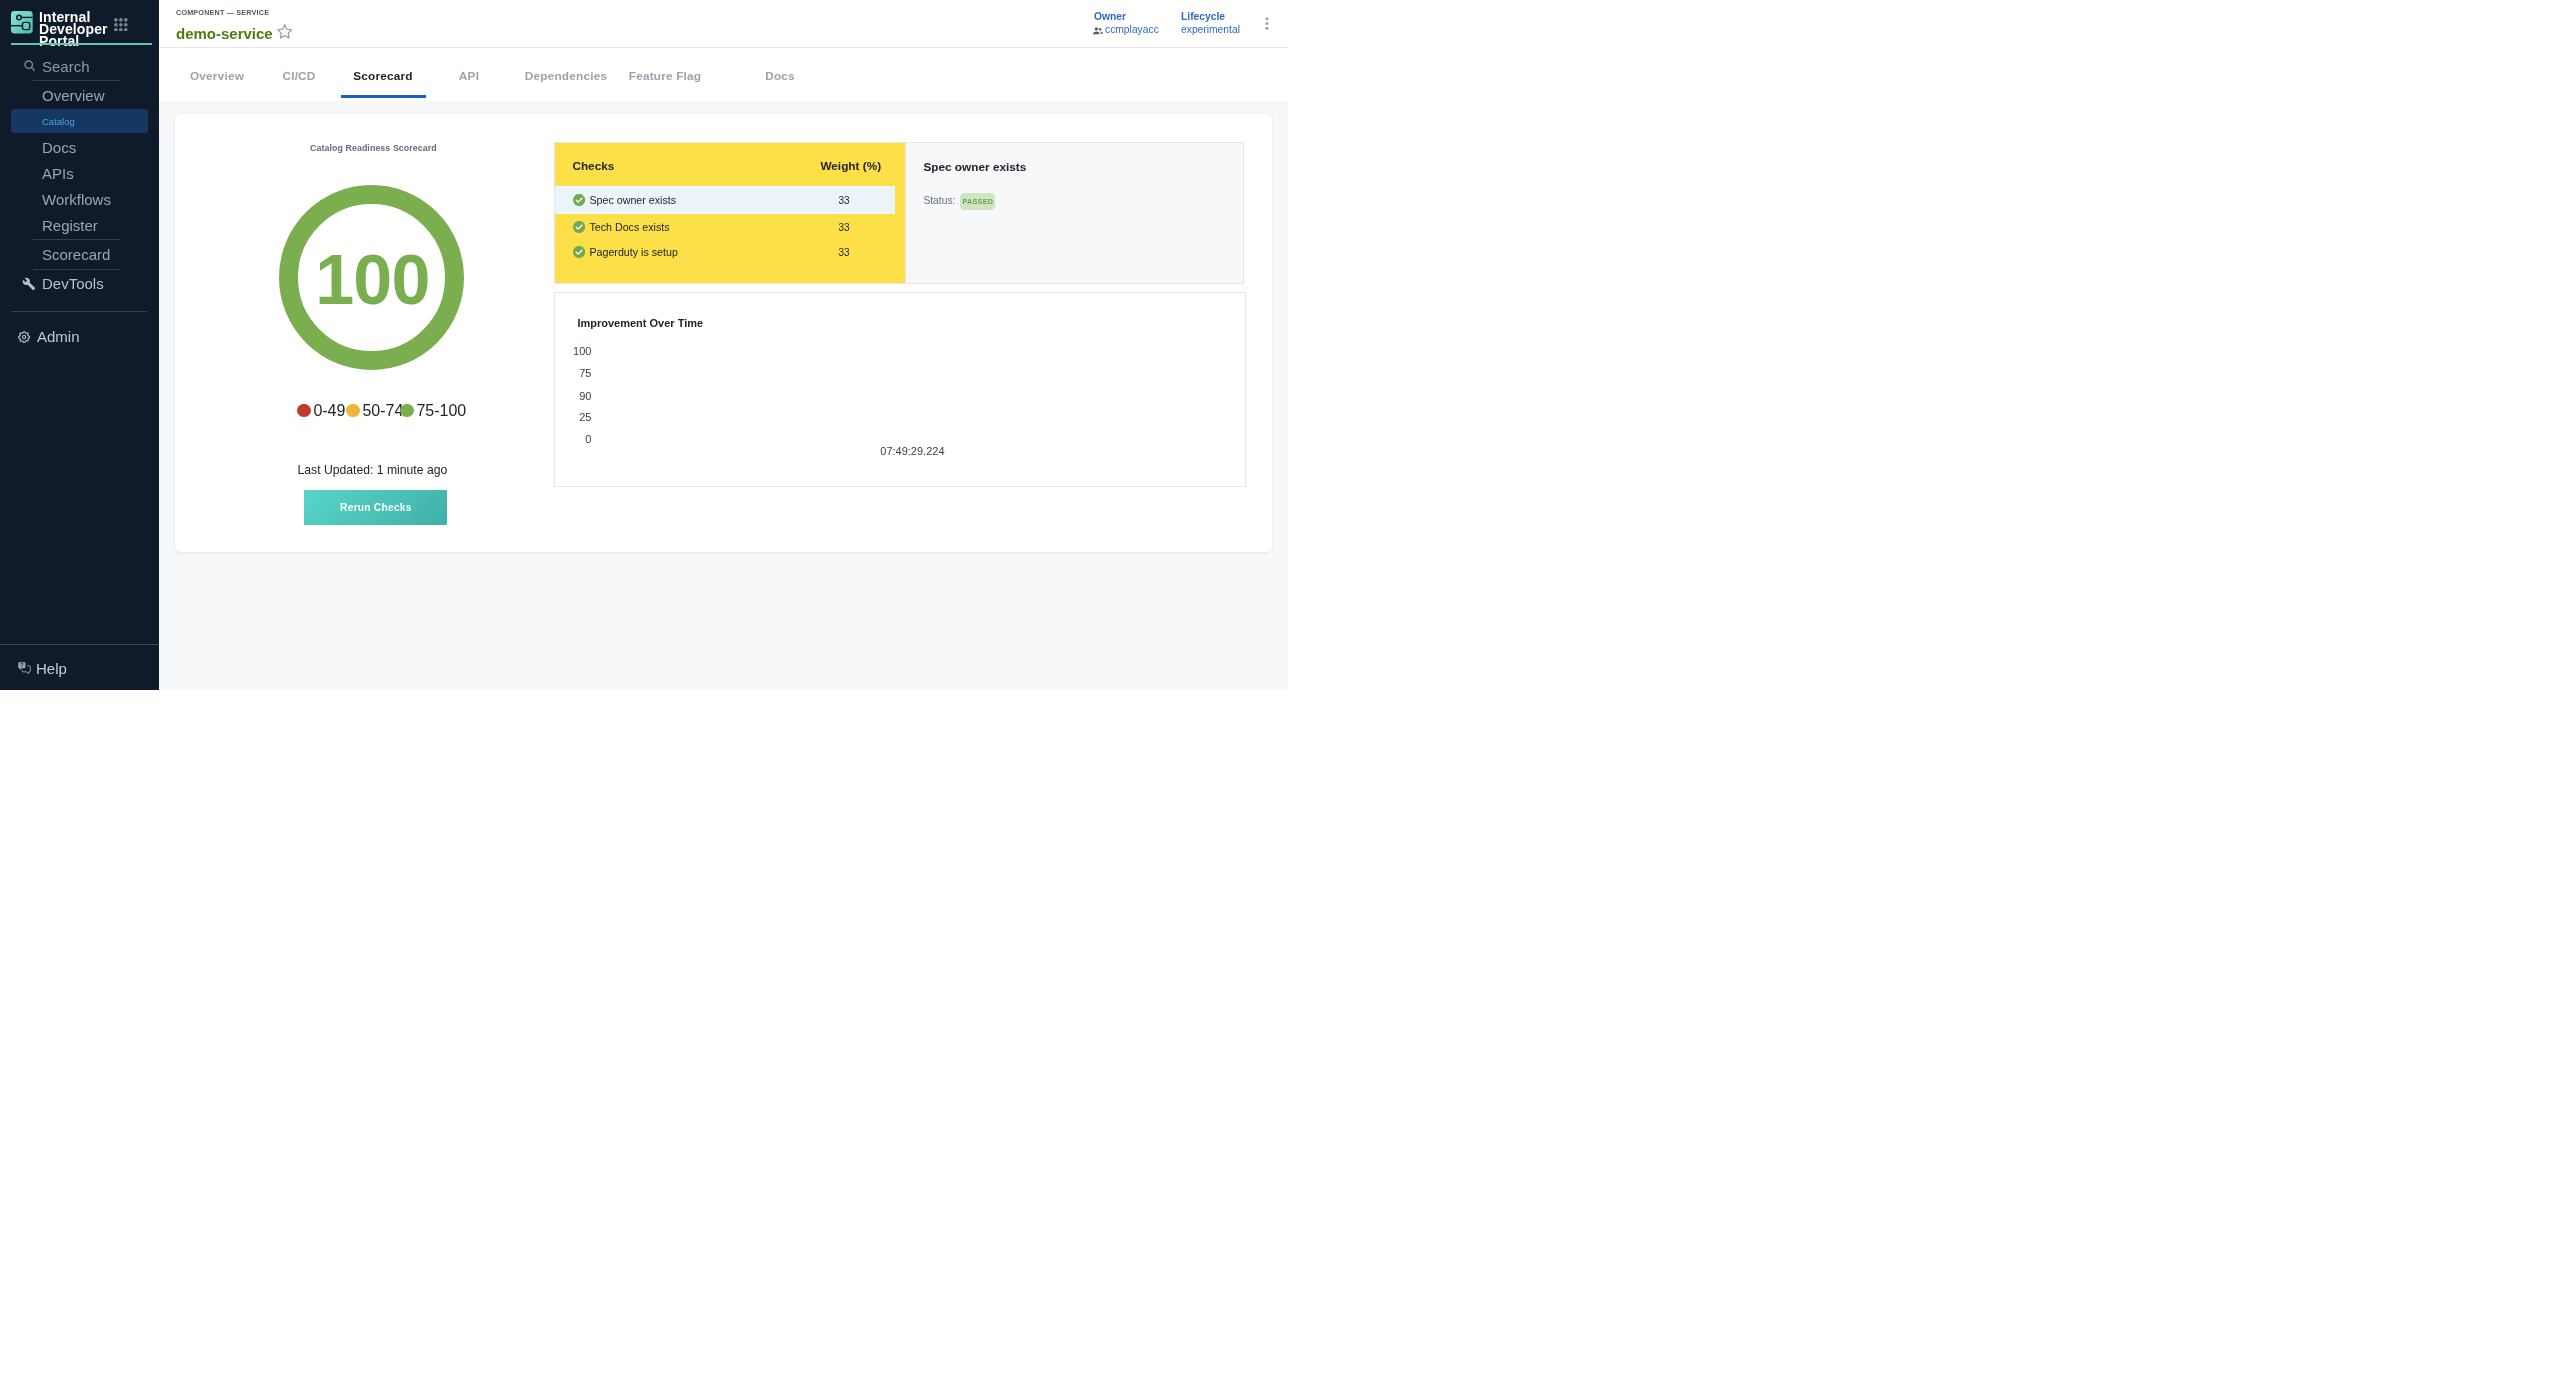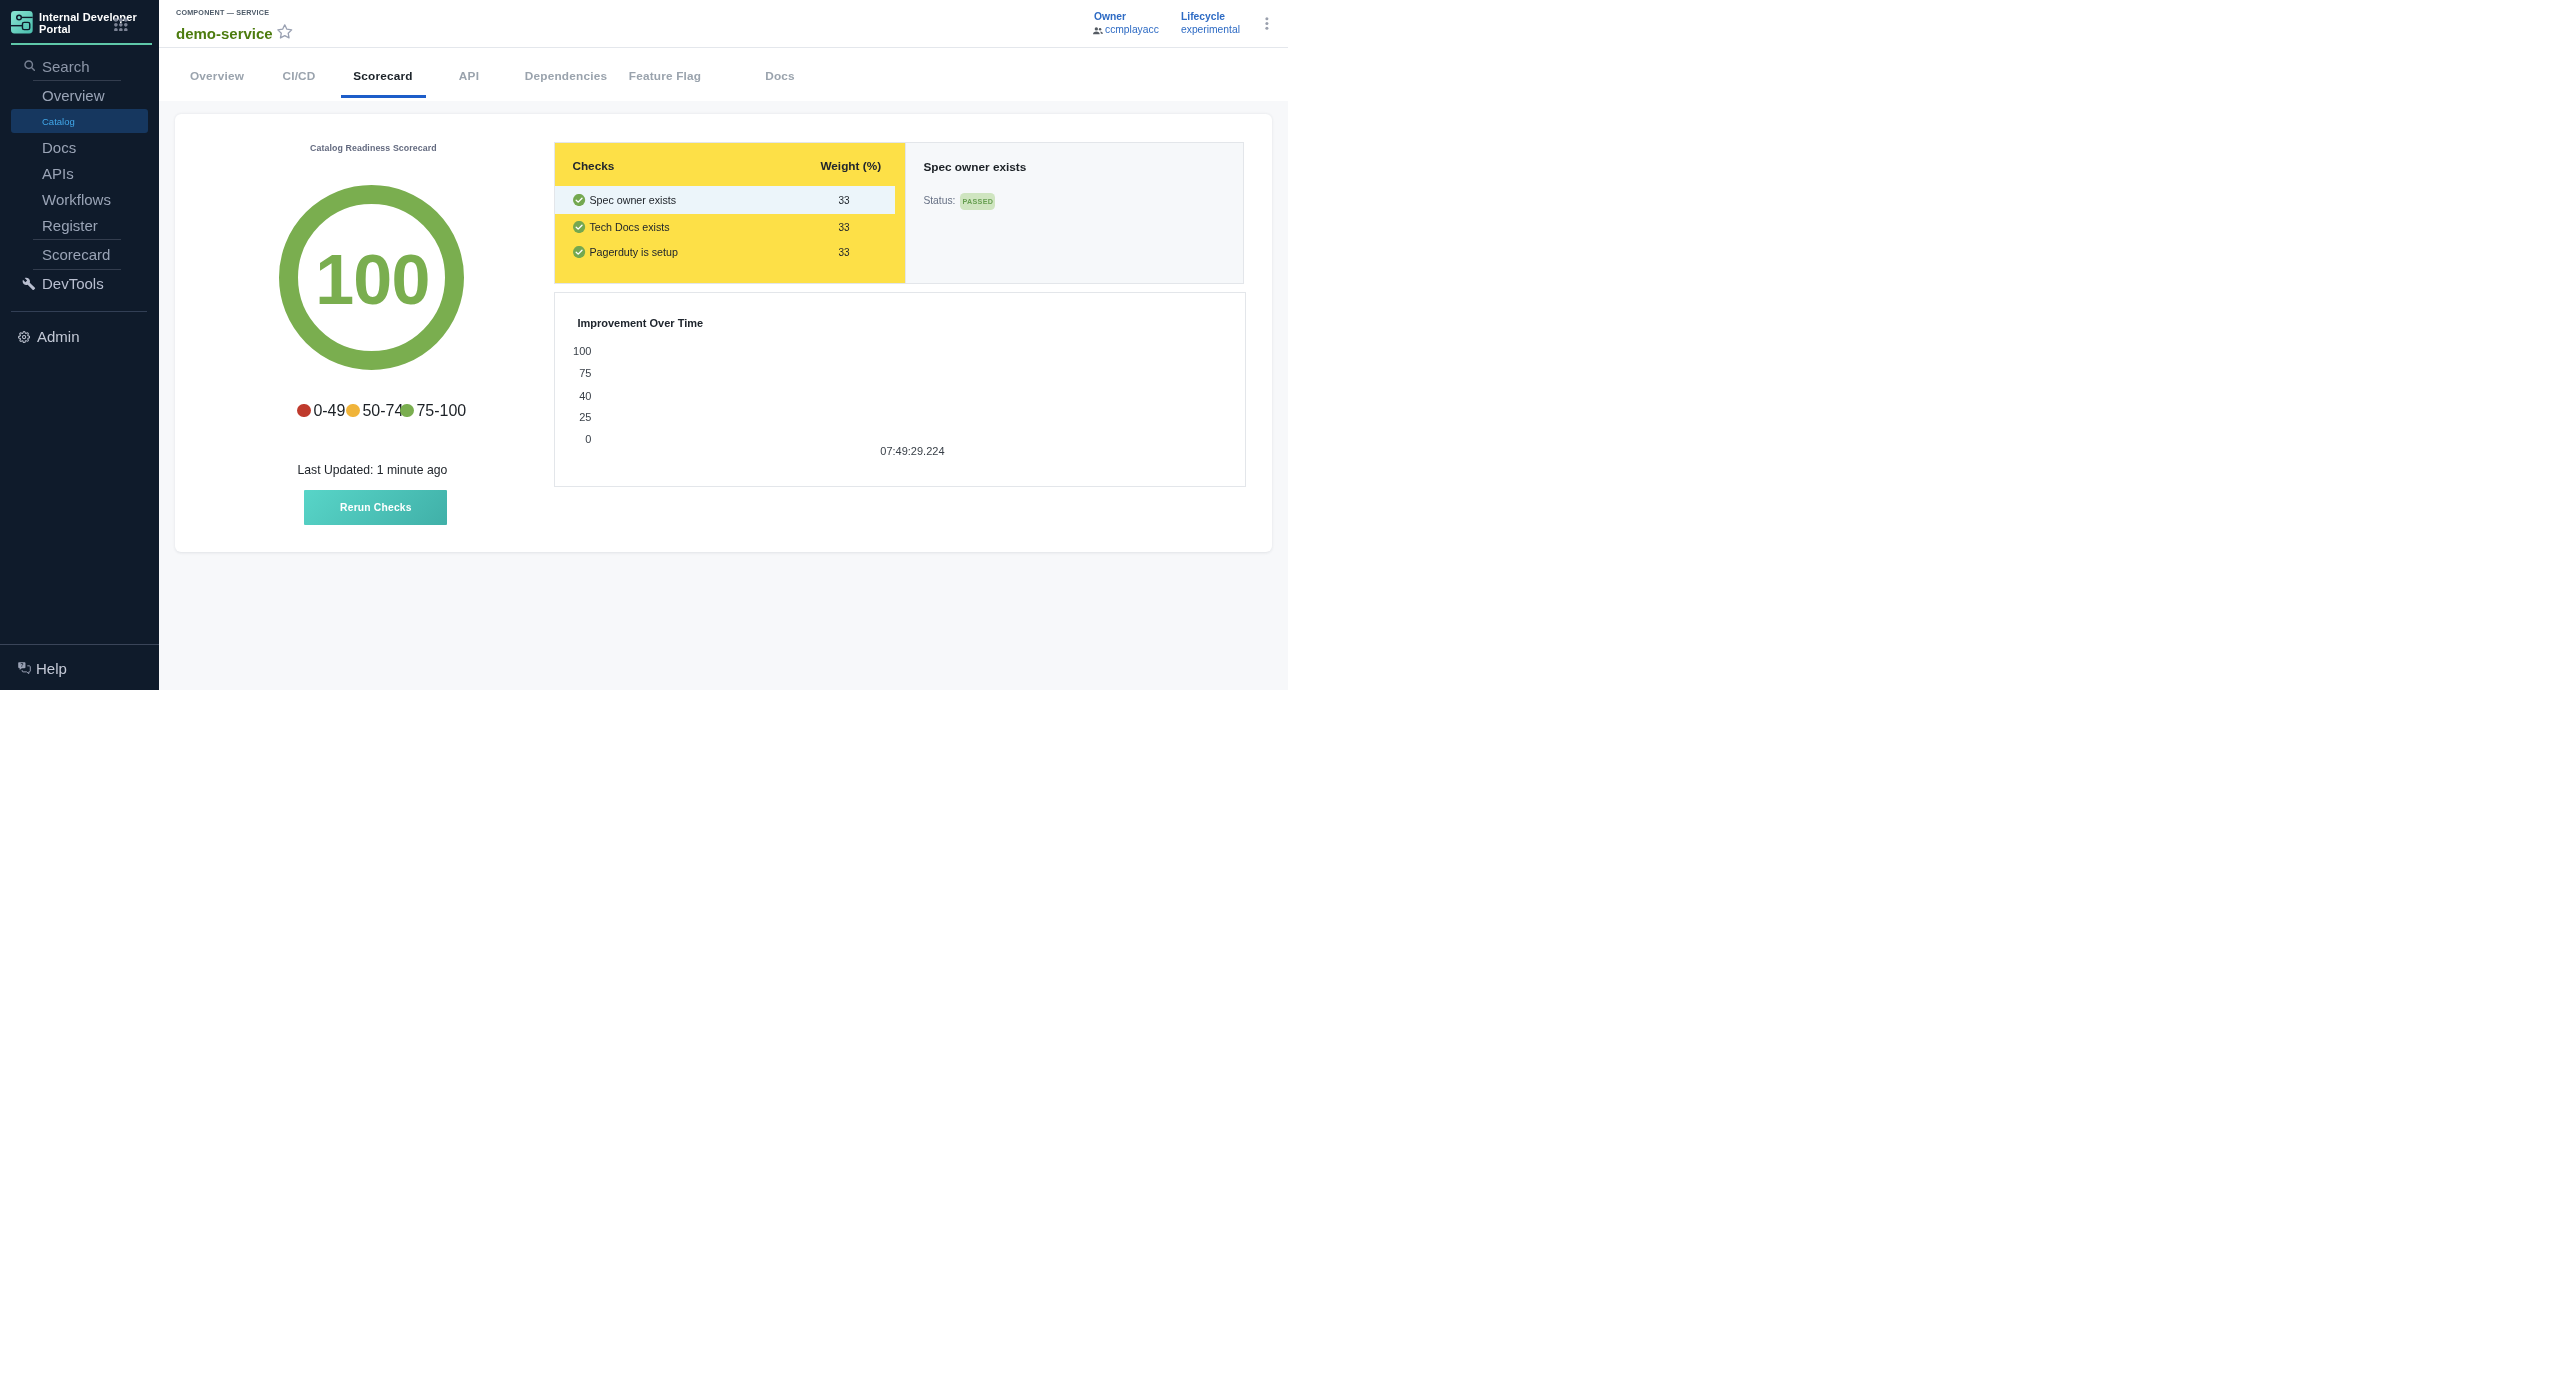--- a/index.html
+++ b/index.html
@@ -2,21 +2,21 @@
 <html style="font-size:12.2px"><head>
 <meta charset="utf-8">
 <style>
 * { margin:0; padding:0; box-sizing:border-box; }
 html,body { width:1288px; height:690px; font-family:"Liberation Sans", sans-serif; background:#fff; overflow:hidden; }
 .abs { position:absolute; }
 
 
 #sidebar { position:absolute; left:0; top:0; width:159px; height:690px; background:#0f1b2b; }
 #logo { position:absolute; left:10.7px; top:11.4px; }
-#brand { position:absolute; left:39px; top:10.7px; color:#fff; font-size:11px; font-weight:bold; line-height:12.3px; letter-spacing:0.1px; }
+#brand { position:absolute; left:39px; top:10.7px; color:#fff; font-size:14px; font-weight:bold; line-height:12.3px; letter-spacing:0.1px; }
 #grid9 { position:absolute; left:114px; top:17.5px; }
 #tealrule { position:absolute; left:10.7px; top:43px; width:141px; height:1.5px; background:#5fc8a9; }
 .navtext { position:absolute; left:42px; font-size:15px; color:#9aa4b6; transform:translateY(-50%); white-space:nowrap; }
 .sdivider { position:absolute; left:33px; width:88px; height:0.8px; background:#333d4e; }
 #catalogActive { position:absolute; left:11px; top:109px; width:137px; height:24.4px; background:#16375f; border-radius:3px; }
 #catalogActive span { position:absolute; left:31px; top:50%; transform:translateY(-50%); font-size:9.5px; color:#41a7e8; }
 #fulldiv1 { position:absolute; left:11.4px; top:311px; width:136px; height:0.8px; background:#323f55; }
 #fulldiv2 { position:absolute; left:0px; top:644px; width:159px; height:0.8px; background:#3a4559; }
 
 
@@ -216,20 +216,20 @@
       </div>
       <div id="detailTitle">Spec owner exists</div>
       <div id="statusLabel">Status:</div>
       <div id="passed">PASSED</div>
     </div>
 
     <div id="chartBox">
       <div id="chartTitle">Improvement Over Time</div>
       <div class="ylab" style="top:58px;">100</div>
       <div class="ylab" style="top:80px;">75</div>
-      <div class="ylab" style="top:103px;">40</div>
+      <div class="ylab" style="top:103px;">90</div>
       <div class="ylab" style="top:124px;">25</div>
       <div class="ylab" style="top:146px;">0</div>
       <div id="xlab">07:49:29.224</div>
     </div>
   </div>
 </div>
 
 
 </body></html>

